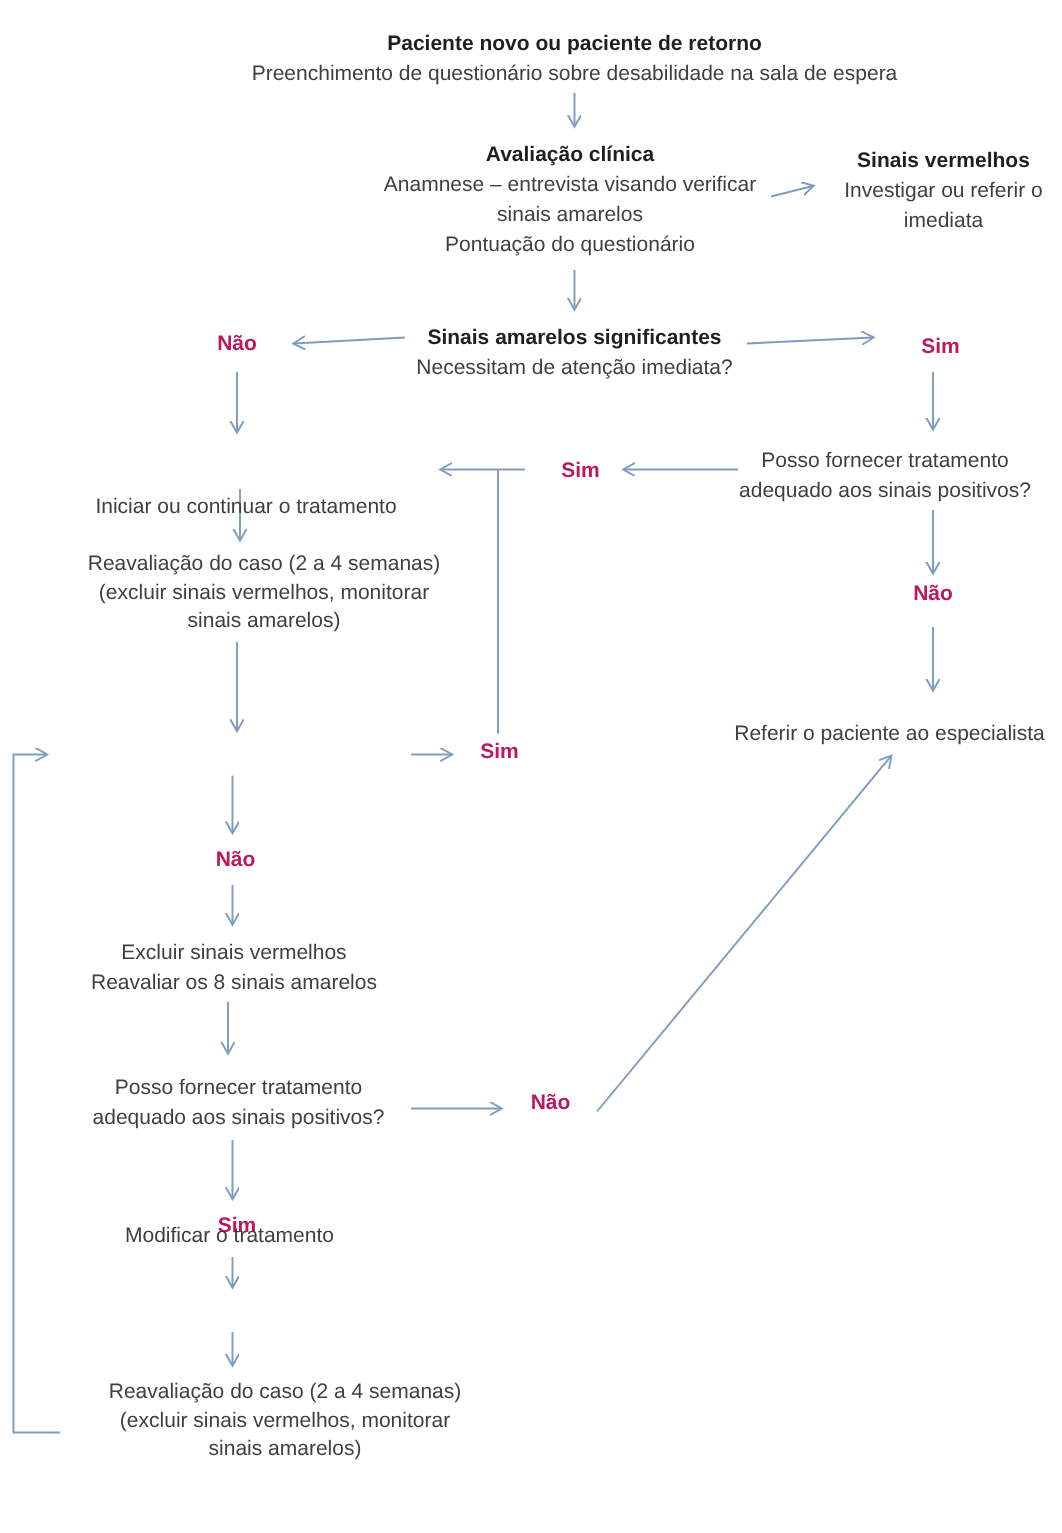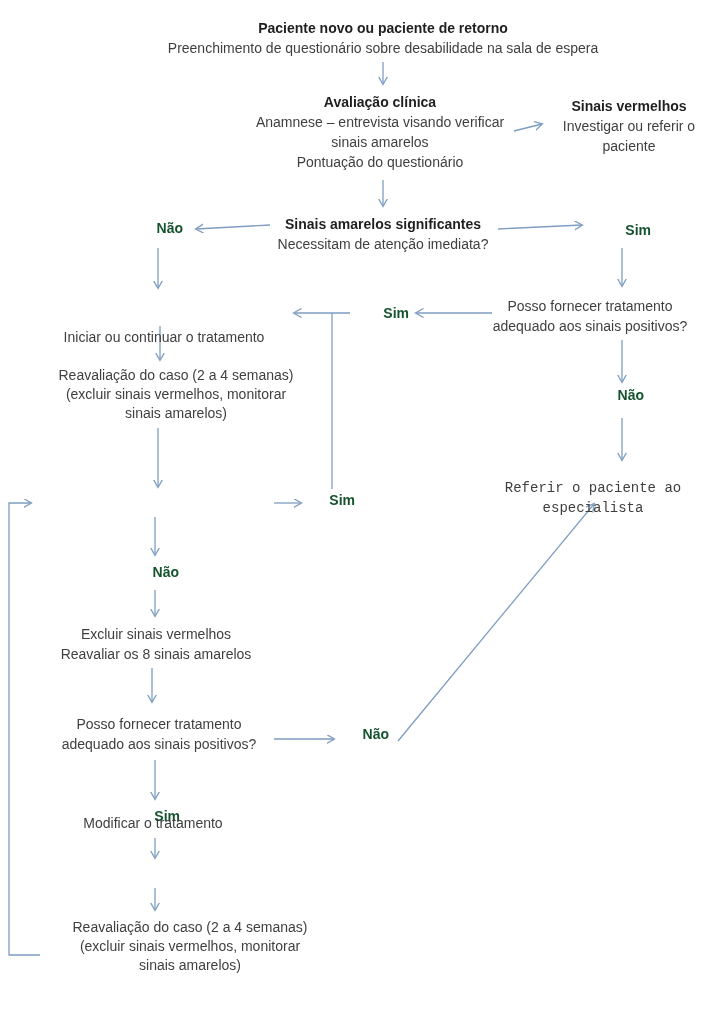--- a/index.html
+++ b/index.html
@@ -9,30 +9,30 @@
     background:#ffffff;
     font-family:"Liberation Sans", sans-serif;
     font-size:14px;
     color:#3f3f3f;
     overflow:hidden;
   }
   #arrow-layer{position:absolute;left:0;top:0;width:708px;height:1022px;}
   .node{position:absolute;text-align:center;line-height:20px;}
   .node span{display:block;}
   .b{font-weight:bold;color:#1f1f1f;}
-  .lbl{position:absolute;text-align:right;font-weight:bold;color:#14532d;line-height:18px;}
+  .lbl{position:absolute;text-align:center;font-weight:bold;color:#be185d;line-height:18px;}
 
   #n-start{left:70px;top:18px;width:626px;}
   #n-clinical{left:230px;top:92px;width:300px;}
   #n-redflags{left:551px;top:96px;width:156px;}
   #n-yellowq{left:233px;top:214px;width:300px;text-align:center;}
   #n-iniciar{left:39px;top:303px;width:250px;margin-top:24px;}
   #n-posso-right{left:480px;top:296px;width:220px;}
   #n-reaval1{left:26px;top:366px;width:300px;line-height:19px;}
-  #n-referir{left:478px;top:478px;width:230px;font-family:Liberation Mono, monospace;}
+  #n-referir{left:478px;top:478px;width:230px;}
   #n-resposta{left:36px;top:494px;width:240px;}
   #n-excluir{left:36px;top:624px;width:240px;}
   #n-posso-left{left:49px;top:714px;width:220px;}
   #n-modificar{left:43px;top:813px;width:220px;}
   #n-reaval2{left:40px;top:918px;width:300px;line-height:19px;}
 
   #l-nao1{left:133px;top:219px;width:50px;}
   #l-sim1{left:603px;top:221px;width:48px;}
   #l-sim2{left:365px;top:304px;width:44px;}
   #l-nao2{left:600px;top:386px;width:44px;}
@@ -88,21 +88,21 @@
   </div>
 
   <div class="node" id="n-start">
     <span class="b">Paciente novo ou paciente de retorno</span>
     <span>Preenchimento de questionário sobre desabilidade na sala de espera</span>
   </div>
 
   <div class="node" id="n-redflags">
     <span class="b">Sinais vermelhos</span>
     <span>Investigar ou referir o</span>
-    <span>paciente</span>
+    <span>imediata</span>
   </div>
 
   <div class="node" id="n-yellowq">
     <span class="b">Sinais amarelos significantes</span>
     <span>Necessitam de atenção imediata?</span>
   </div>
 
   <div class="lbl" id="l-nao1">Não</div>
   <div class="lbl" id="l-sim1">Sim</div>
 

